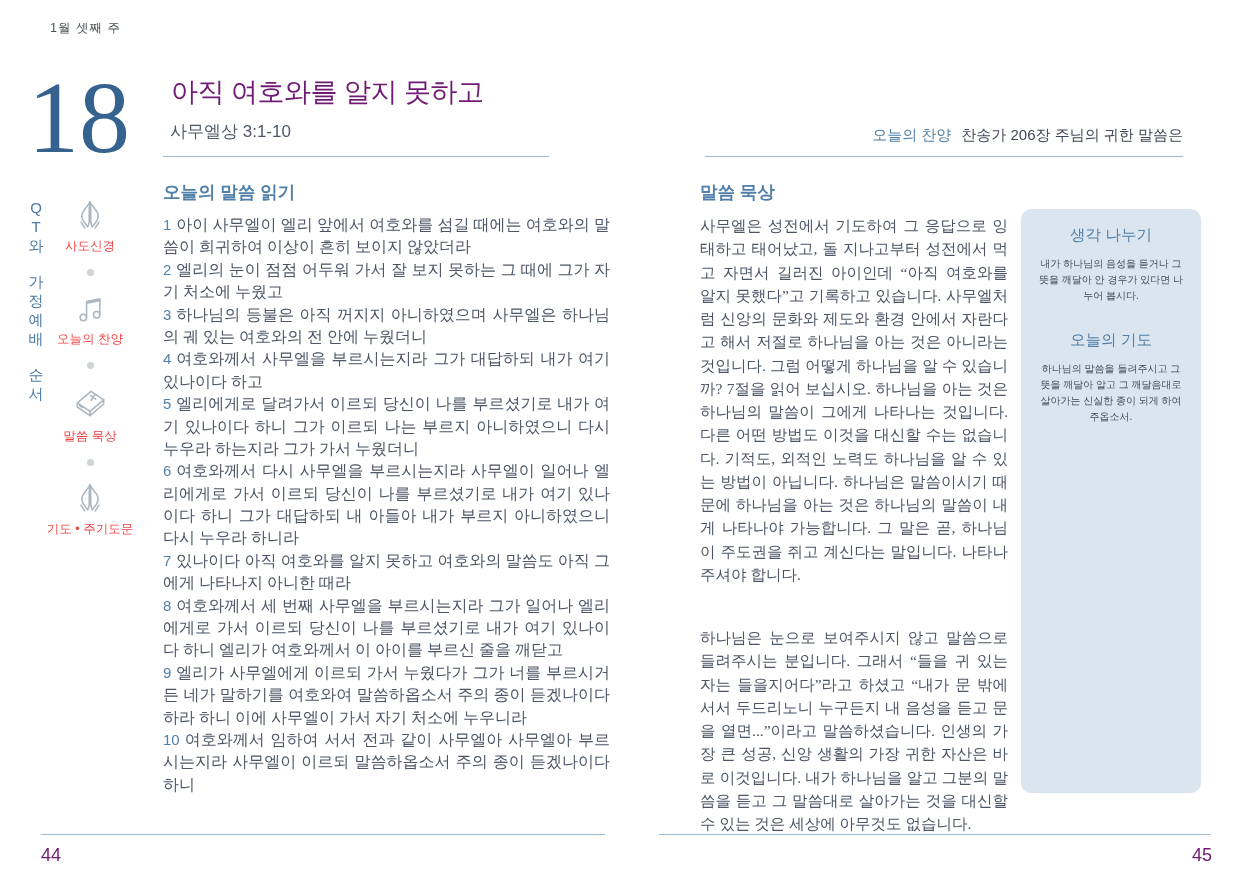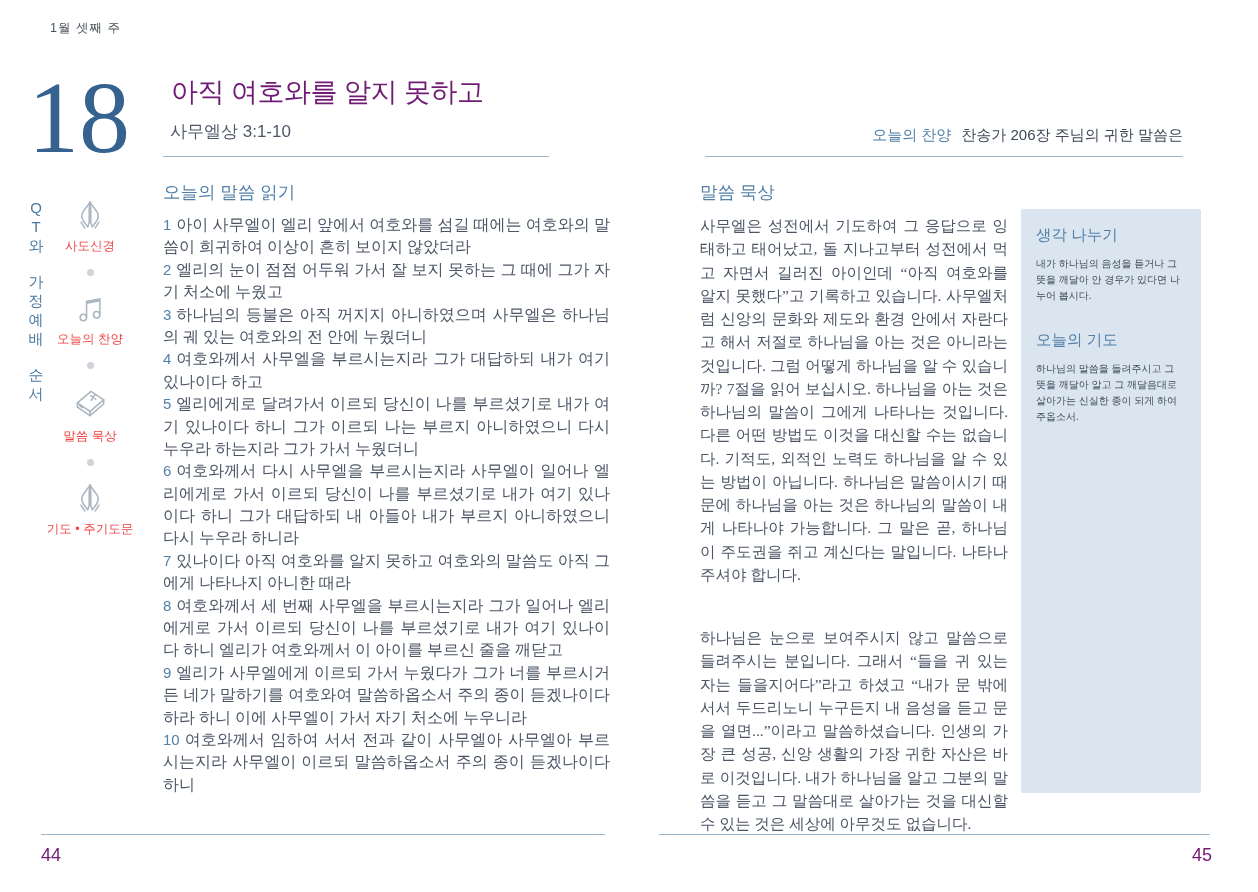--- a/index.html
+++ b/index.html
@@ -39,34 +39,34 @@
 
   
   .steps { position:absolute; left:48px; top:197px; width:84px; display:flex; flex-direction:column; align-items:center; }
   .step { display:flex; flex-direction:column; align-items:center; }
   .step .icon svg { display:block; }
   .step-label { font-size:12.5px; color:#ef4444; margin-top:3px; white-space:nowrap; }
   .step-dot { width:7px; height:7px; border-radius:50%; background:#cfd4d9; margin:14px auto; }
 
   
   .reading-col { position:absolute; left:163px; top:180px; width:447px; }
-  .col-heading { margin:0 0 10px 0; font-size:17.5px; font-weight:400; color:#5280a8; }
+  .col-heading { margin:0 0 10px 0; font-size:17.5px; font-weight:700; color:#5280a8; }
   .verse { margin:0; text-align:justify; font-family:"Liberation Serif", serif;
     font-size:16px; line-height:1.4; color:#4b5565; }
   .vnum { font-family:"Liberation Sans", sans-serif; font-size:15px; color:#5280a8; margin-right:5px; }
 
   
   .meditation-col { position:absolute; left:700px; top:180px; width:308px; }
   .meditation-col p { margin:0; text-align:justify; font-family:"Liberation Serif", serif;
     font-size:15.5px; line-height:1.5; color:#4b5565; }
   .meditation-col p + p { margin-top:40px; }
 
   
   .share-box { position:absolute; left:1021px; top:209px; width:180px; height:584px;
-    background:#dbe5f0; border-radius:2px; padding:16px 15px; }
+    background:#dbe5f0; border-radius:10px; padding:16px 15px;text-align:center; }
   .share-box h3 { margin:0 0 10px 0; font-size:15.5px; font-weight:500; color:#5280a8; }
   .share-box p { margin:0 0 26px 0; font-size:10px; line-height:1.6; color:#3f4a5a; }
 </style>
 </head>
 <body>
 
 <div class="page">
 
   <div class="week">1월 셋째 주</div>
   <div class="daynum">18</div>

